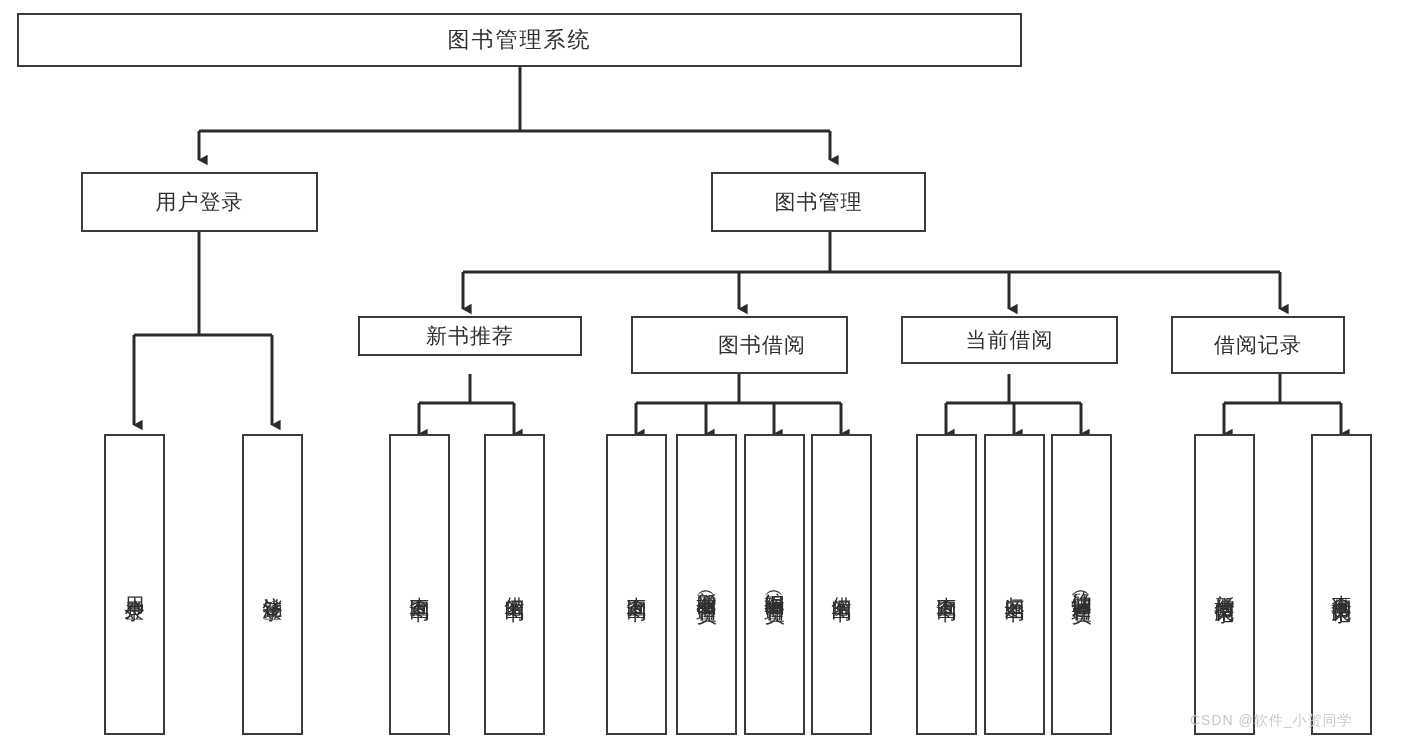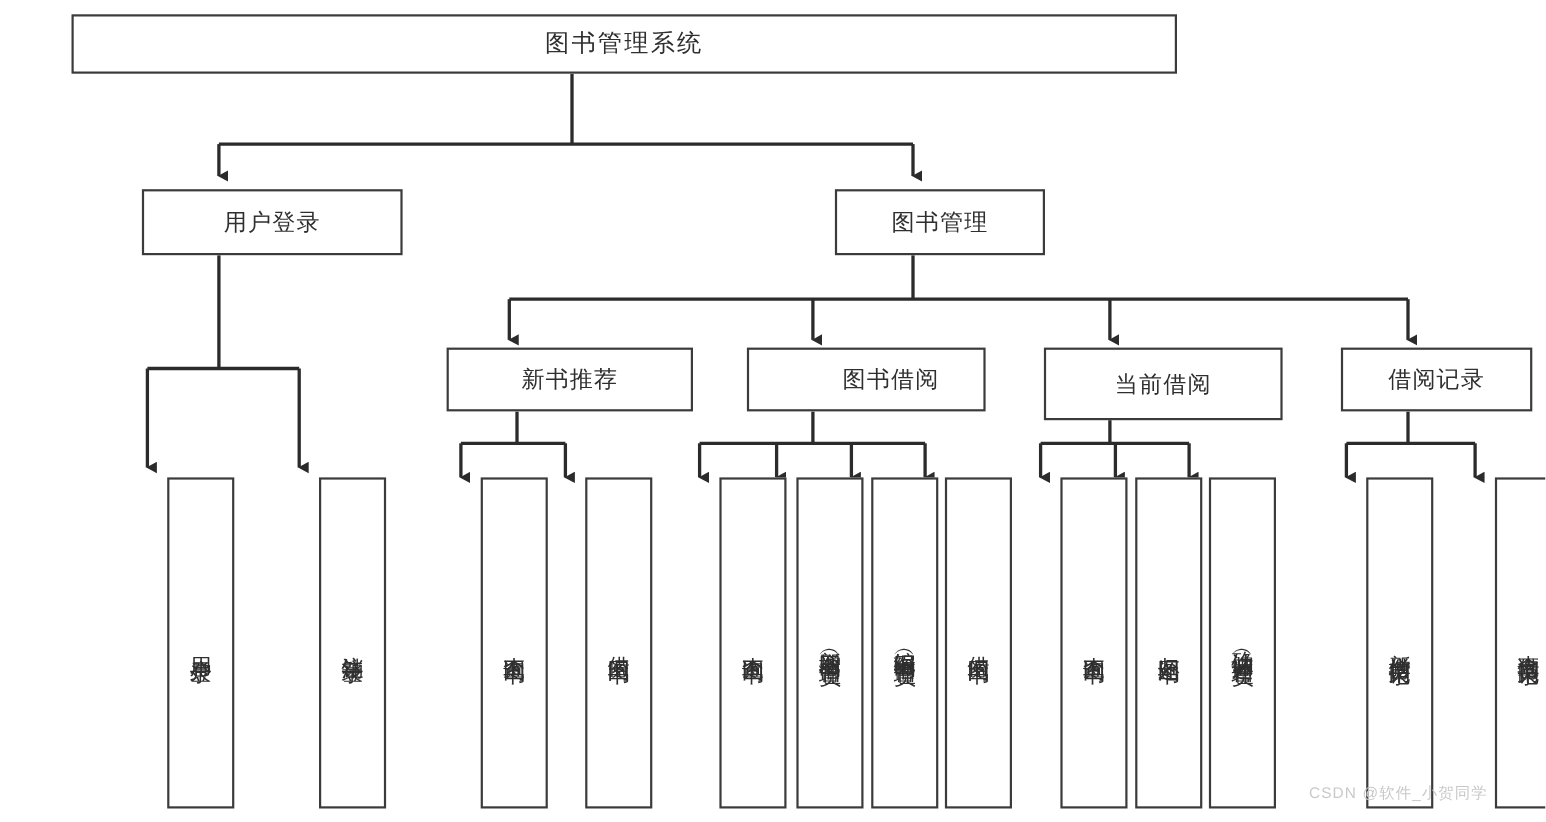--- a/index.html
+++ b/index.html
@@ -25,21 +25,20 @@
     position:absolute;
     box-sizing:border-box;
     background:#ffffff;
     border:2.5px solid #3b3b3b;
     display:flex;
     align-items:center;
     justify-content:center;
     text-align:center;
     line-height:1.25;
     color:#2f2f2f;
-    margin-left:48px;
   }
   .node.horiz{
     font-size:21px;
     letter-spacing:1px;
   }
   .node.root{
     font-size:22px;
     letter-spacing:2px;
   }
   .node.vert{
@@ -120,31 +119,31 @@
     </g>
   </svg>
 
   <div class="node root" style="left:17px;top:13px;width:1005px;height:54px;">
     <span>图书管理系统</span>
   </div>
 
   <div class="node horiz" style="left:81px;top:172px;width:237px;height:60px;">
     <span>用户登录</span>
   </div>
-  <div class="node horiz" style="left:711px;top:172px;width:191px;height:60px;">
+  <div class="node horiz" style="left:711px;top:172px;width:215px;height:60px;">
     <span>图书管理</span>
   </div>
 
-  <div class="node horiz" style="left:358px;top:316px;width:224px;height:58px;">
+  <div class="node horiz" style="left:358px;top:316px;width:224px;height:40px;">
     <span>新书推荐</span>
   </div>
   <div class="node horiz" style="left:631px;top:316px;width:217px;height:58px;padding-left:45px;">
     <span>图书借阅</span>
   </div>
-  <div class="node horiz" style="left:901px;top:316px;width:217px;height:66px;">
+  <div class="node horiz" style="left:901px;top:316px;width:217px;height:48px;">
     <span>当前借阅</span>
   </div>
   <div class="node horiz" style="left:1171px;top:316px;width:174px;height:58px;">
     <span>借阅记录</span>
   </div>
 
   <div class="node vert" style="left:104px;top:434px;width:61px;height:301px;">
     <span>用户登录</span>
   </div>
   <div class="node vert" style="left:242px;top:434px;width:61px;height:301px;">

